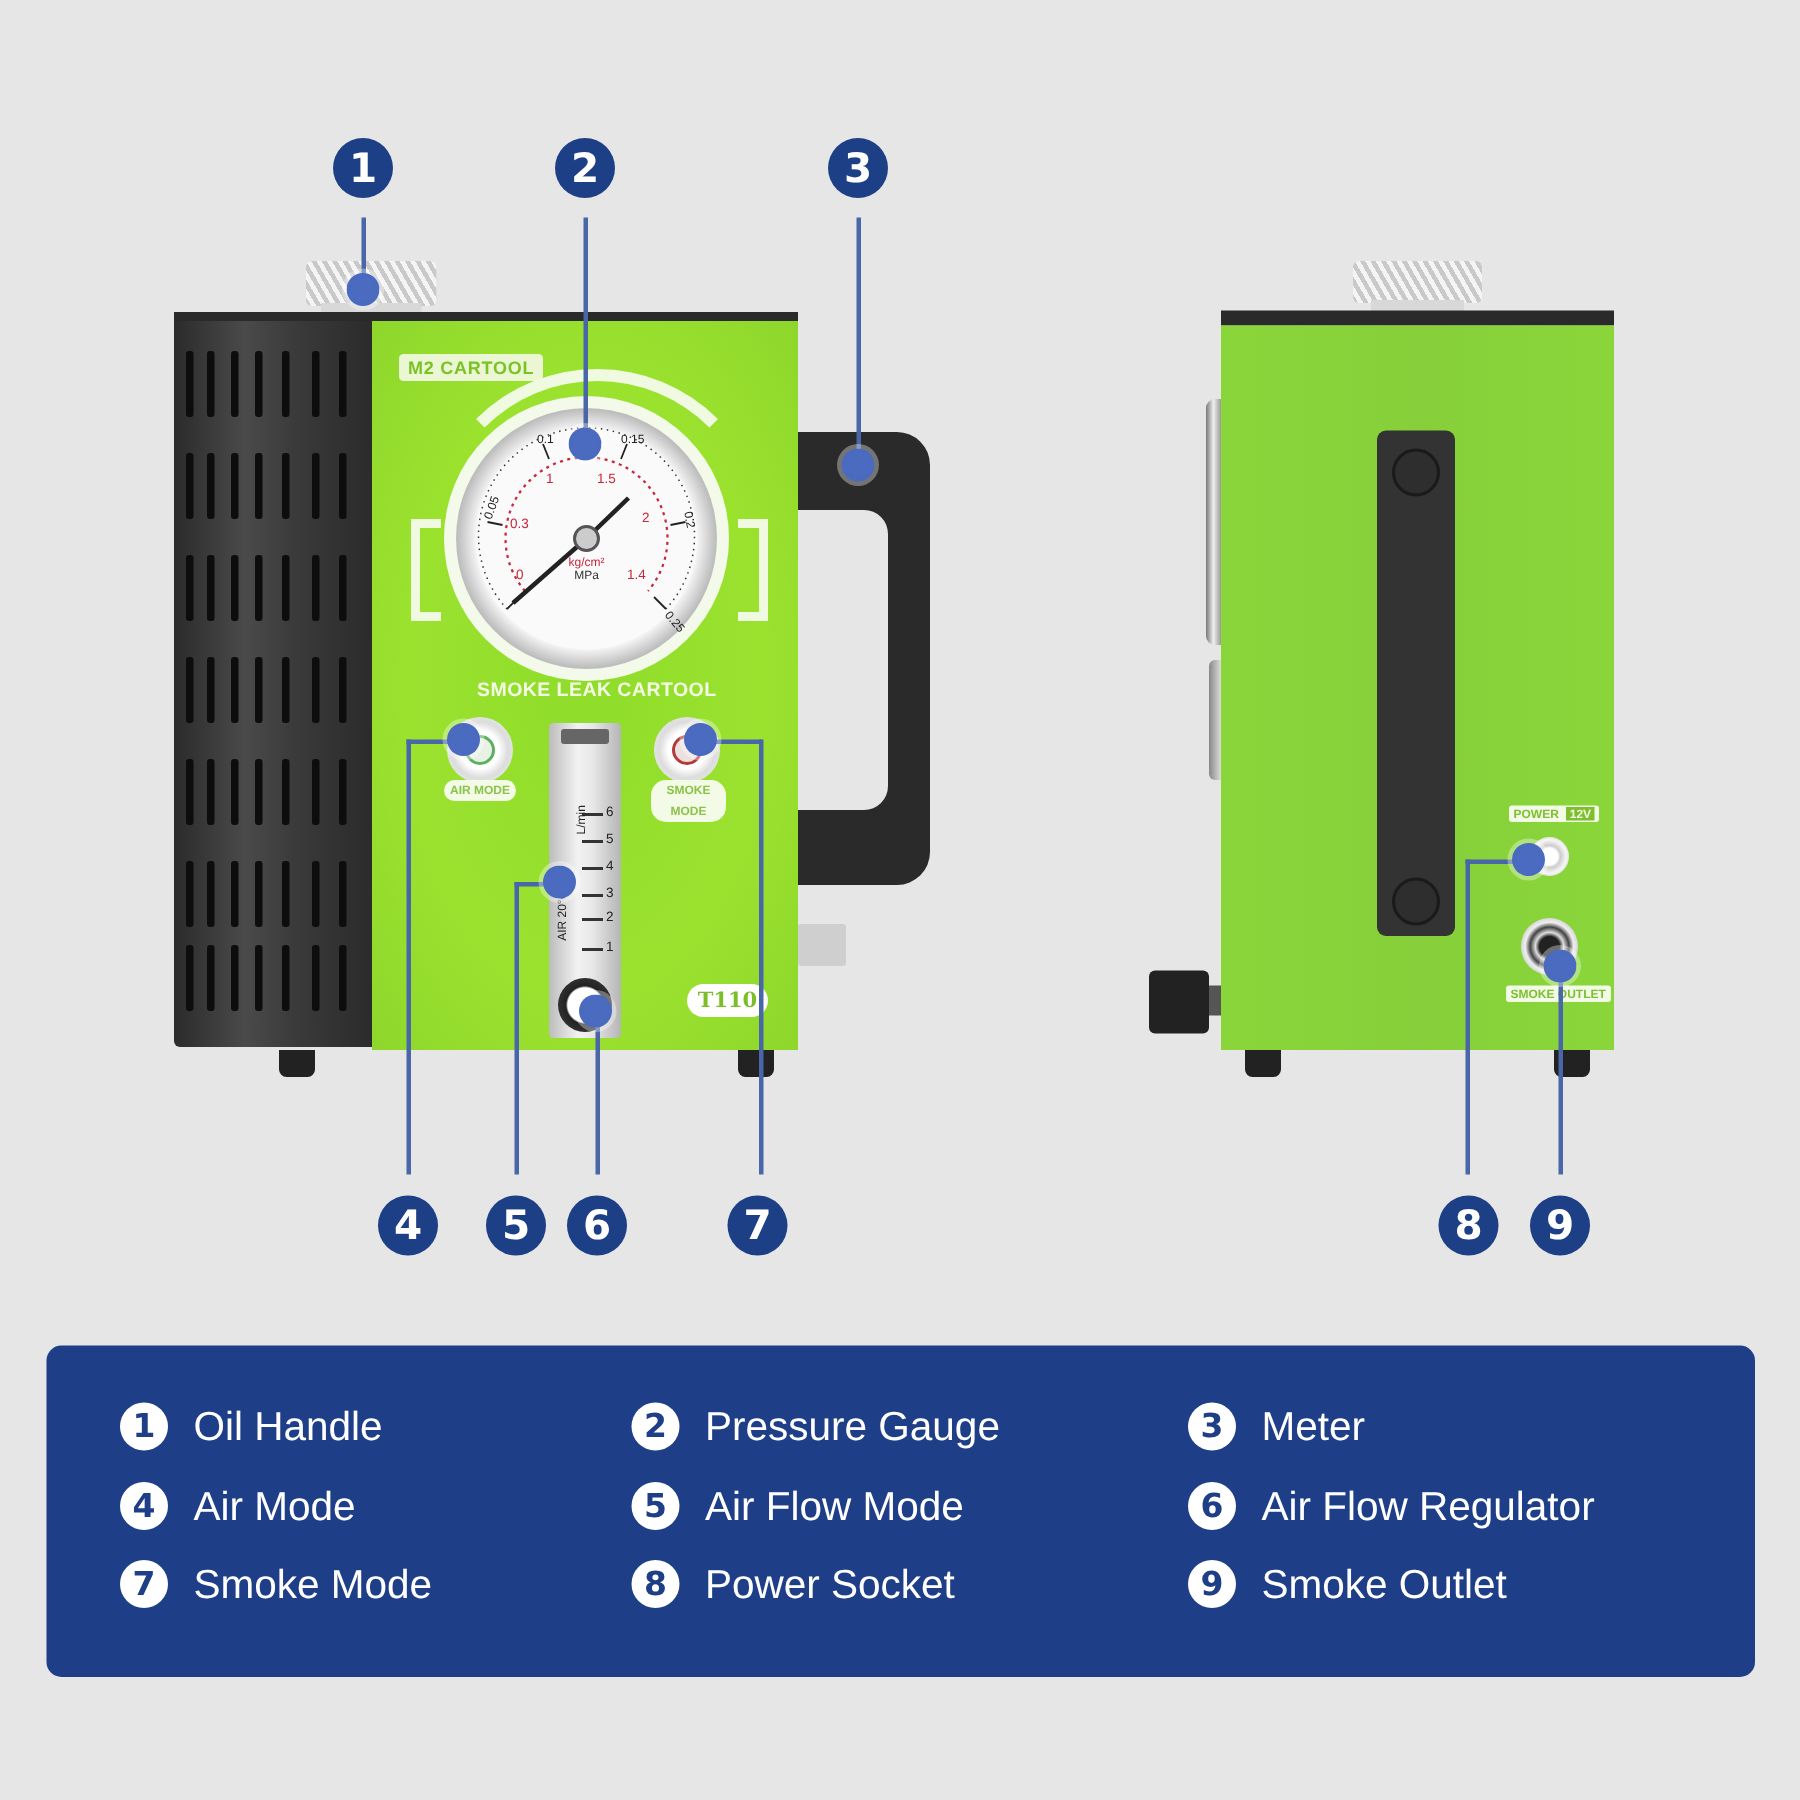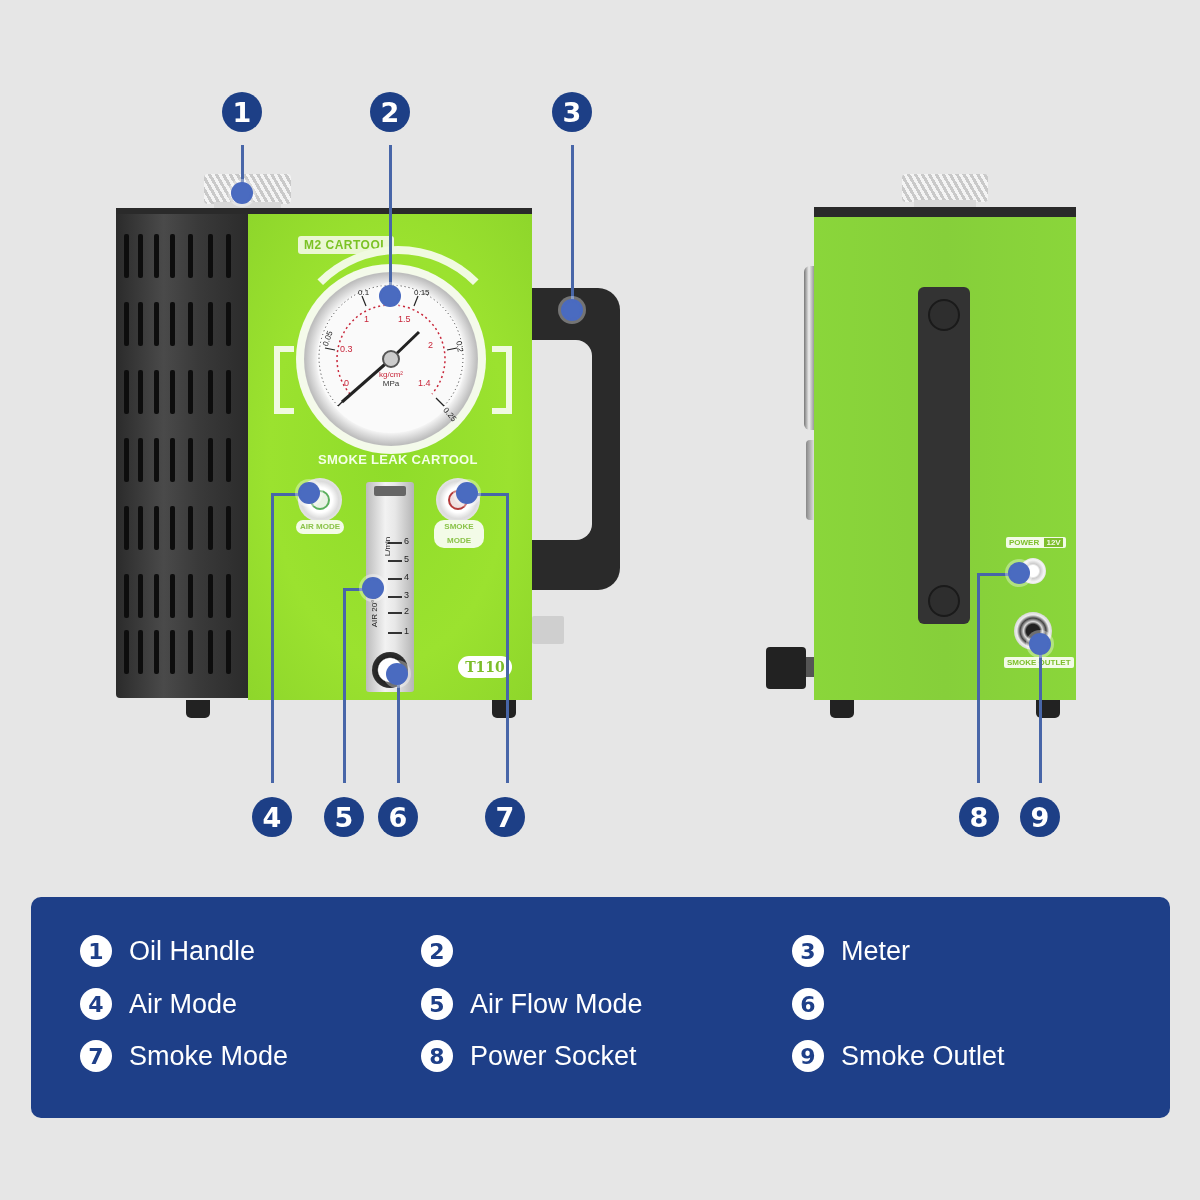--- a/index.html
+++ b/index.html
@@ -160,21 +160,21 @@
         <div class="slot" style="left:110px;top:420px"></div>
     </div>
   </div>
   <div class="abs" style="left:116px;top:208px;width:416px;height:6px;background:#2a2a2a;"></div>
 
   <div class="abs handle" style="left:532px;top:288px;width:88px;height:302px;border-radius:0 22px 22px 0;"></div>
   <div class="abs" style="left:532px;top:340px;width:60px;height:200px;background:#e6e6e6;border-radius:0 16px 16px 0;"></div>
   <div class="abs" style="left:532px;top:616px;width:32px;height:28px;background:#cfcfcf;border-radius:2px;"></div>
 
   <div class="abs front-panel" style="left:248px;top:214px;width:284px;height:486px;">
-    <div class="abs brand-tag" style="left:18px;top:22px;margin-left:32px;">M2 CARTOOL</div>
+    <div class="abs brand-tag" style="left:18px;top:22px;">M2 CARTOOL</div>
 
     <div class="abs" style="left:36px;top:32px;width:212px;height:212px;border-radius:50%;border:8px solid #f0fae0;border-bottom-color:transparent;border-left-color:transparent;border-right-color:transparent;"></div>
     <div class="abs" style="left:26px;top:132px;width:14px;height:56px;border:6px solid #f0fae0;border-right:none;"></div>
     <div class="abs" style="left:244px;top:132px;width:14px;height:56px;border:6px solid #f0fae0;border-left:none;"></div>
 
     <div class="abs" style="left:48px;top:50px;width:190px;height:190px;border-radius:50%;background:#f4faea;"></div>
     <div class="abs gauge-bezel" style="left:56px;top:58px;width:174px;height:174px;"></div>
     <svg class="abs" style="left:66px;top:68px;" width="154" height="154" viewBox="0 0 154 154">
       <circle cx="77" cy="77" r="74" fill="#fafafa"></circle>
       <g stroke="#222" stroke-width="1.2">
@@ -320,36 +320,38 @@
   <div class="badge" style="left:280px;top:797px;">9</div>
 </div>
 
 <div class="legend">
   <div class="legend-item" style="left:49px;top:38px;">
     <span class="legend-num">1</span>
     <span>Oil Handle</span>
   </div>
   <div class="legend-item" style="left:390px;top:38px;">
     <span class="legend-num">2</span>
+    <span>Pressure Gauge</span>
   </div>
   <div class="legend-item" style="left:761px;top:38px;">
     <span class="legend-num">3</span>
     <span>Meter</span>
   </div>
 
   <div class="legend-item" style="left:49px;top:91px;">
     <span class="legend-num">4</span>
     <span>Air Mode</span>
   </div>
   <div class="legend-item" style="left:390px;top:91px;">
     <span class="legend-num">5</span>
     <span>Air Flow Mode</span>
   </div>
   <div class="legend-item" style="left:761px;top:91px;">
     <span class="legend-num">6</span>
+    <span>Air Flow Regulator</span>
   </div>
 
   <div class="legend-item" style="left:49px;top:143px;">
     <span class="legend-num">7</span>
     <span>Smoke Mode</span>
   </div>
   <div class="legend-item" style="left:390px;top:143px;">
     <span class="legend-num">8</span>
     <span>Power Socket</span>
   </div>

